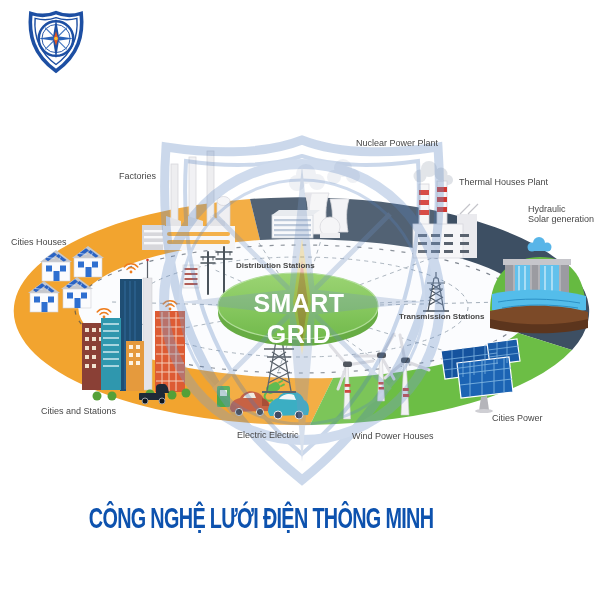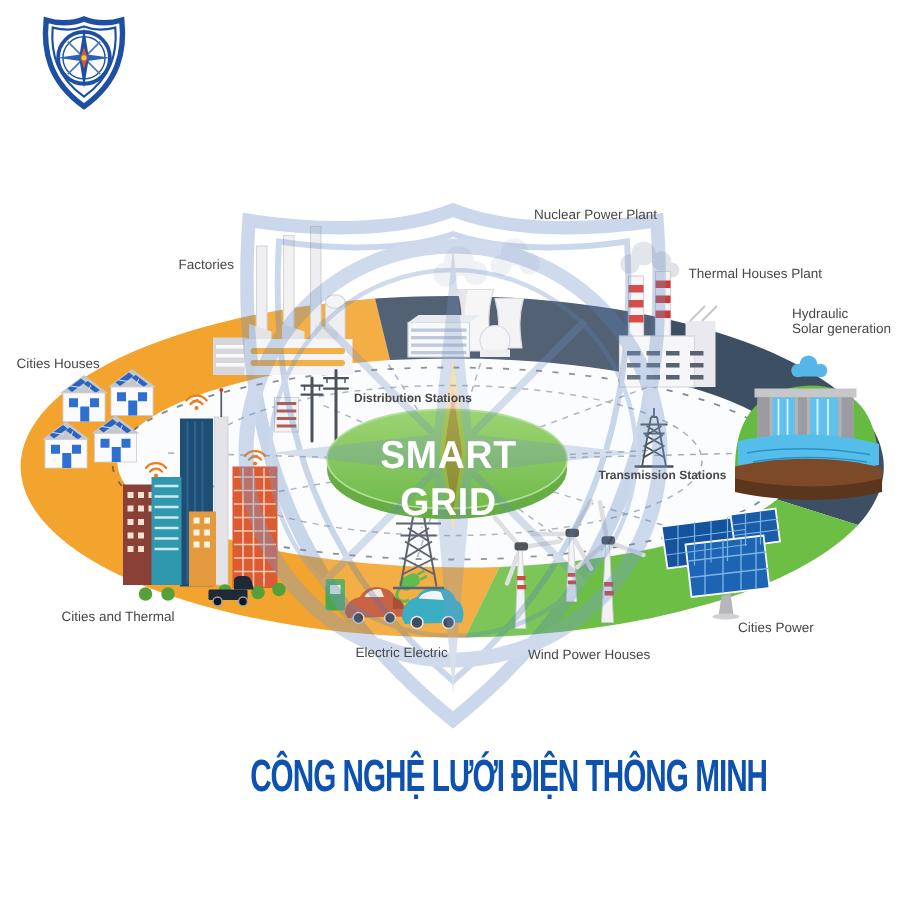--- a/index.html
+++ b/index.html
@@ -4,21 +4,21 @@
 <style>
   html,body{margin:0;padding:0;background:#fff;}
   #stage{position:relative;width:600px;height:600px;background:#fff;overflow:hidden;
          font-family:"Liberation Sans",sans-serif;}
   #stage svg{position:absolute;left:0;top:0;}
   .lbl{position:absolute;font-size:9px;color:#474747;white-space:nowrap;line-height:10px;z-index:30;}
   .lbl.small{font-size:8px;font-weight:bold;}
   #center-label{position:absolute;left:218px;top:288px;width:162px;text-align:center;
         font-size:26px;font-weight:bold;color:#fff;letter-spacing:.5px;z-index:30;
         transform:scaleX(.96);}
-  #caption{position:absolute;left:0;top:501px;width:600px;text-align:right;z-index:40;}
+  #caption{position:absolute;left:0;top:501px;width:600px;text-align:left;z-index:40;}
   #caption span{display:inline-block;font-size:30px;font-weight:bold;letter-spacing:-1px;
         transform:scaleX(.66);transform-origin:center;}
   #logo-box{position:absolute;left:20px;top:2px;width:72px;height:76px;z-index:40;}
 </style>
 </head>
 <body>
 
 <div id="stage">
 
   <div id="logo-box">
@@ -355,20 +355,20 @@
   <span class="lbl" style="left:528px;top:204px">
     <span>Hydraulic</span><br>
     <span>Solar generation</span>
   </span>
   <span class="lbl" style="left:11px;top:237px">Cities Houses</span>
   <span class="lbl small" style="left:236px;top:261px">Distribution Stations</span>
   <span class="lbl small" style="left:399px;top:312px">Transmission Stations</span>
   <span class="lbl" style="left:492px;top:413px">Cities Power</span>
   <span class="lbl" style="left:352px;top:431px">Wind Power Houses</span>
   <span class="lbl" style="left:237px;top:430px">Electric Electric</span>
-  <span class="lbl" style="left:41px;top:406px">Cities and Thermal</span>
+  <span class="lbl" style="left:41px;top:406px">Cities and Stations</span>
 
   <div id="center-label">SMART GRID</div>
 
   <div id="caption">
     <span style="color: rgb(13, 82, 174);">CÔNG NGHỆ LƯỚI ĐIỆN THÔNG MINH</span>
   </div>
 </div>
 
 </body></html>

